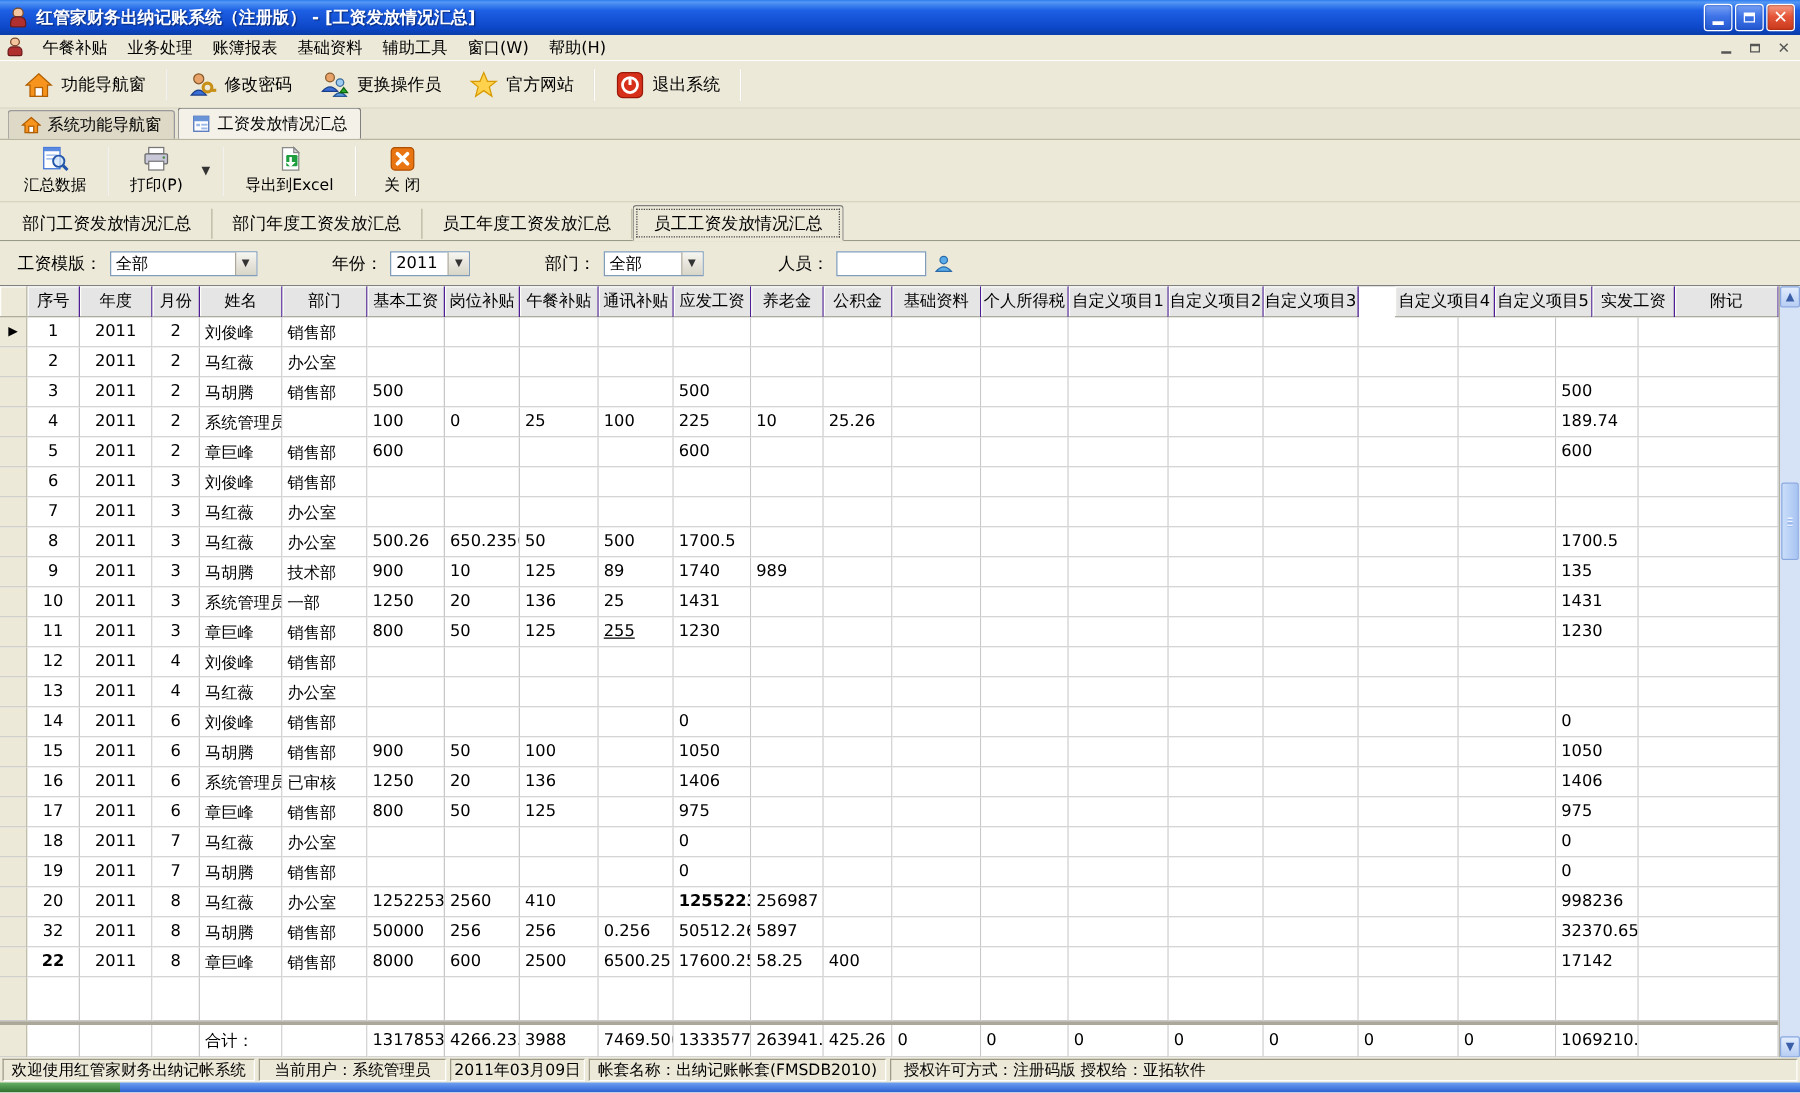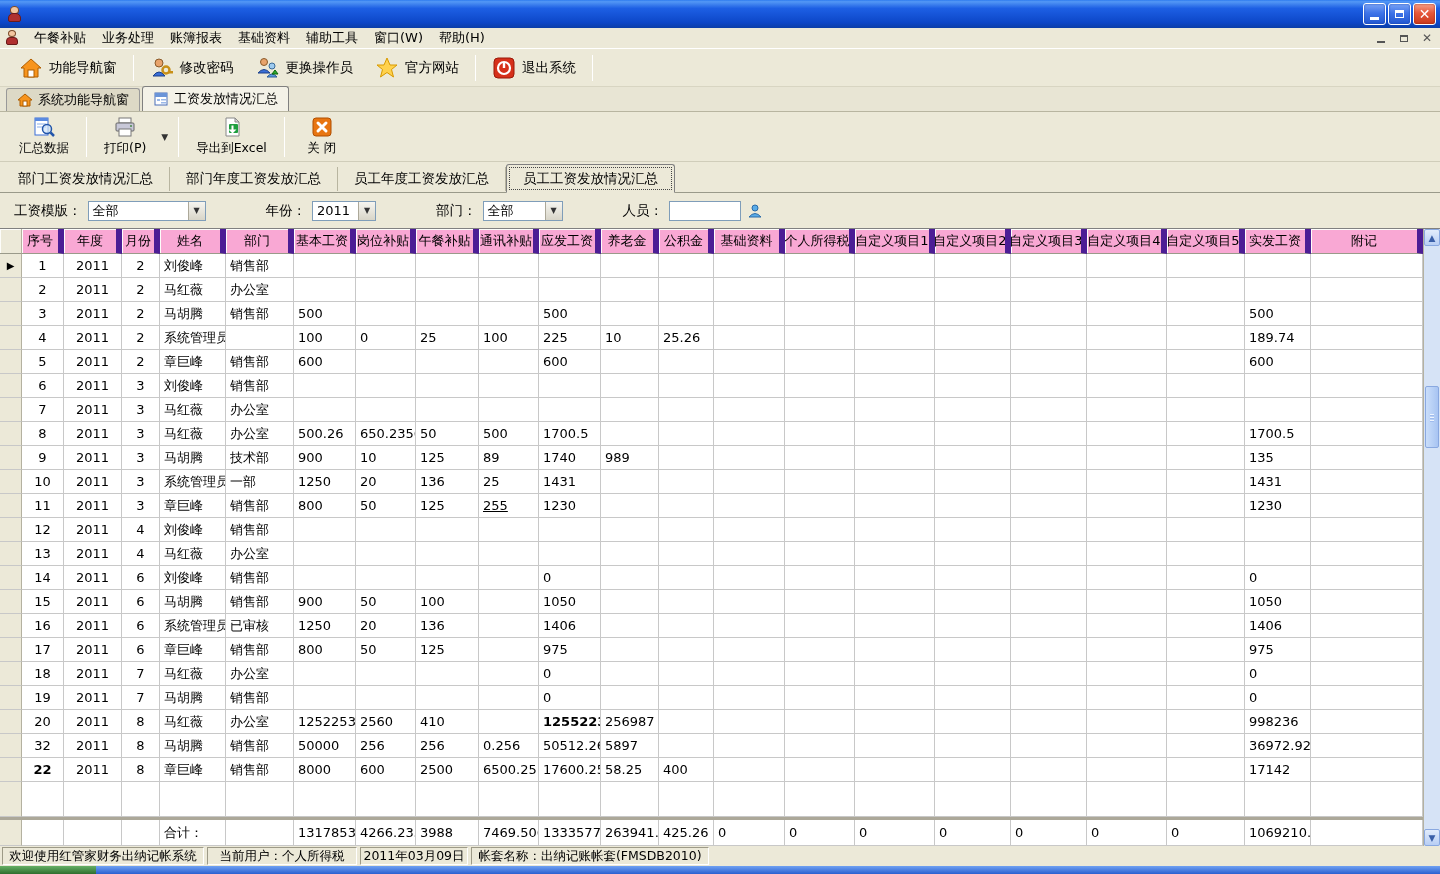--- a/index.html
+++ b/index.html
@@ -76,21 +76,21 @@
   .xp-input { width:72px; height:20px; background:#fff; border:1px solid #7F9DB9; font-size:13px; padding:0 4px; font-family:"DejaVu Sans",sans-serif; }
   
   .grid-wrap { flex:1 1 auto; display:flex; background:#fff; border-top:1px solid #808080; min-height:0; }
   .grid { flex:1 1 auto; display:flex; flex-direction:column; min-width:0; overflow:hidden; }
   .g-row { display:flex; flex:0 0 24px; height:24px; }
   .g-row.hdr { flex:0 0 25px; height:25px; }
   .g-row.filler { flex:1 1 auto; height:auto; }
   .g-row.totals { flex:0 0 26px; height:26px; }
   .gc { flex:0 0 auto; border-right:1px solid #C8C8C8; border-bottom:1px solid #C8C8C8; padding:0 4px; display:flex; align-items:center; white-space:nowrap; overflow:hidden; font-size:13px; color:#000; background:#fff; }
   .gc.center { justify-content:center; }
-  .hdr .gc { background:#f9a8d4; border-right:6px solid #4c1d95; border-bottom:1px solid #9a9a8a; justify-content:center; box-shadow: inset 1px 1px 0 #FDFDFA; }
+  .hdr .gc { background:#e5e5e5; border-right:1px solid #4c1d95; border-bottom:1px solid #9a9a8a; justify-content:center; box-shadow: inset 1px 1px 0 #FDFDFA; }
   .gc.ind { flex:0 0 22px; width:22px; background:#ECE9D8; border-right:1px solid #B4B1A0; padding:0; justify-content:center; }
   .gc.ind .ptr { font-size:10px; color:#000; }
   .g-sep { flex:0 0 3px; height:3px; background:#ACA899; }
   
   .vscroll { flex:0 0 17px; display:flex; flex-direction:column; background:#D6E3F6; border-left:1px solid #B4B1A0; }
   .sb-btn { flex:0 0 17px; background:linear-gradient(180deg,#E2ECFC,#B8CEF4); border:1px solid #89A8E0; border-radius:2px; display:flex; align-items:center; justify-content:center; color:#3A5FA8; font-size:9px; }
   .sb-track { flex:1 1 auto; position:relative; }
   .sb-thumb { position:absolute; left:1px; right:1px; top:140px; height:62px; background:linear-gradient(90deg,#CADEFA,#A8C4F2); border:1px solid #89A8E0; border-radius:2px; }
   .sb-thumb:after { content:""; position:absolute; left:4px; right:4px; top:27px; height:8px;
     background:repeating-linear-gradient(180deg,#EEF4FE 0 1px,#9FBBEE 1px 2px,transparent 2px 3px); }
@@ -104,20 +104,21 @@
   svg { display:block; }
 </style>
 </head>
 <body>
 
 <div class="titlebar">
   <div class="app-ico">
       <div class="head"></div>
       <div class="body"></div>
     </div>
+  <div class="title">红管家财务出纳记账系统（注册版） - [工资发放情况汇总]</div>
   <div class="spacer"></div>
   <div class="winbtn">
       <div class="min-glyph"></div>
     </div>
   <div class="winbtn">
       <div class="restore-glyph"></div>
     </div>
   <div class="winbtn close">✕</div>
 </div>
 
@@ -300,21 +301,21 @@
         <div class="gc" style="flex: 0 0 63px; width: 63px;">午餐补贴</div>
         <div class="gc" style="flex: 0 0 60px; width: 60px;">通讯补贴</div>
         <div class="gc" style="flex: 0 0 62px; width: 62px;">应发工资</div>
         <div class="gc" style="flex: 0 0 58px; width: 58px;">养老金</div>
         <div class="gc" style="flex: 0 0 55px; width: 55px;">公积金</div>
         <div class="gc" style="flex: 0 0 71px; width: 71px;">基础资料</div>
         <div class="gc" style="flex: 0 0 70px; width: 70px;">个人所得税</div>
         <div class="gc" style="flex: 0 0 80px; width: 80px;">自定义项目1</div>
         <div class="gc" style="flex: 0 0 76px; width: 76px;">自定义项目2</div>
         <div class="gc" style="flex: 0 0 76px; width: 76px;">自定义项目3</div>
-        <div class="gc" style="flex: 0 0 80px; width: 80px;">自定义项目4</div>
+        <div class="gc" style="flex: 0 0 80px; width: 80px; margin-left: 29px;">自定义项目4</div>
         <div class="gc" style="flex: 0 0 78px; width: 78px;">自定义项目5</div>
         <div class="gc" style="flex: 0 0 66px; width: 66px;">实发工资</div>
         <div class="gc" style="flex: 1 1 auto;">附记</div>
       </div>
     <div id="grid-body" style="display:flex;flex-direction:column;flex:1 1 auto;min-height:0;">
         <div class="g-row">
           <div class="gc ind">
             <span class="ptr">▶</span>
           </div>
           <div class="gc center" style="flex: 0 0 42px; width: 42px;">1</div>
@@ -809,21 +810,21 @@
           <div class="gc" style="flex: 0 0 62px; width: 62px;">50512.26</div>
           <div class="gc" style="flex: 0 0 58px; width: 58px;">5897</div>
           <div class="gc" style="flex: 0 0 55px; width: 55px;"></div>
           <div class="gc" style="flex: 0 0 71px; width: 71px;"></div>
           <div class="gc" style="flex: 0 0 70px; width: 70px;"></div>
           <div class="gc" style="flex: 0 0 80px; width: 80px;"></div>
           <div class="gc" style="flex: 0 0 76px; width: 76px;"></div>
           <div class="gc" style="flex: 0 0 76px; width: 76px;"></div>
           <div class="gc" style="flex: 0 0 80px; width: 80px;"></div>
           <div class="gc" style="flex: 0 0 78px; width: 78px;"></div>
-          <div class="gc" style="flex: 0 0 66px; width: 66px;">36972.92</div>
+          <div class="gc" style="flex: 0 0 66px; width: 66px;">32370.65</div>
           <div class="gc" style="flex: 1 1 auto;"></div>
         </div>
         <div class="g-row">
           <div class="gc ind"></div>
           <div class="gc center" style="flex: 0 0 42px; width: 42px; font-weight: bold;">22</div>
           <div class="gc center" style="flex: 0 0 58px; width: 58px;">2011</div>
           <div class="gc center" style="flex: 0 0 38px; width: 38px;">8</div>
           <div class="gc" style="flex: 0 0 66px; width: 66px;">章巨峰</div>
           <div class="gc" style="flex: 0 0 68px; width: 68px;">销售部</div>
           <div class="gc" style="flex: 0 0 62px; width: 62px;">8000</div>
@@ -898,20 +899,21 @@
     <div class="sb-btn">▲</div>
     <div class="sb-track">
       <div class="sb-thumb"></div>
     </div>
     <div class="sb-btn">▼</div>
   </div>
 </div>
 
 <div class="statusbar">
   <div class="sb-sec" style="width:202px">欢迎使用红管家财务出纳记帐系统</div>
-  <div class="sb-sec" style="width:150px">当前用户：个人所得税</div>
+  <div class="sb-sec" style="width:150px">当前用户：系统管理员</div>
   <div class="sb-sec" style="width:108px">2011年03月09日</div>
   <div class="sb-sec" style="width:238px">帐套名称：出纳记账帐套(FMSDB2010)</div>
+  <div class="sb-sec grow">授权许可方式：注册码版  授权给：亚拓软件</div>
 </div>
 <div class="bottomstrip">
   <div class="green"></div>
   <div class="blue"></div>
 </div>
 
 </body></html>

